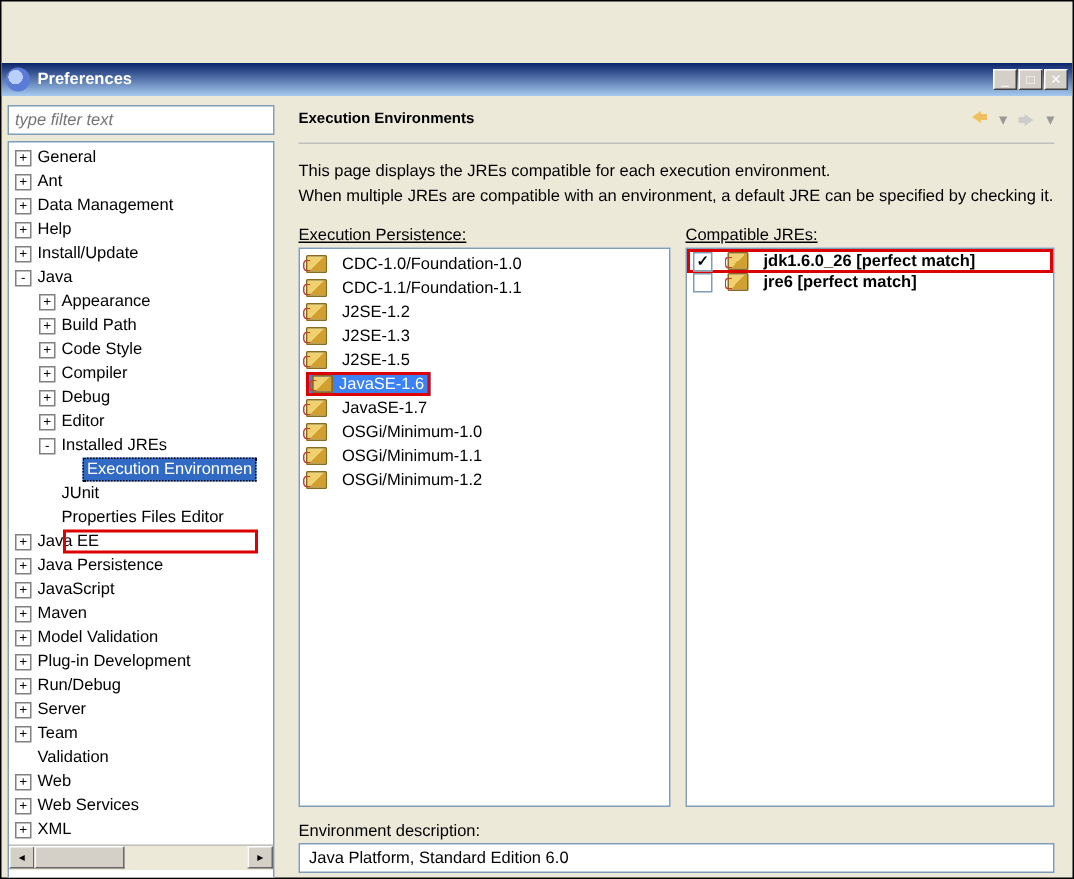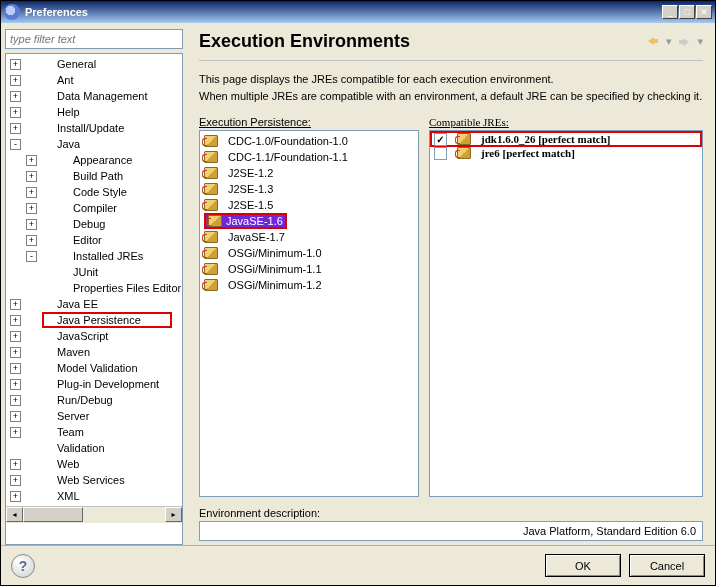--- a/index.html
+++ b/index.html
@@ -13,20 +13,21 @@
     overflow: hidden;
     border: 1px solid #000;
   }
   .titlebar {
     background: linear-gradient(to bottom, #0a246a, #a6caf0);
     height: 22px;
     display: flex;
     align-items: center;
     padding: 0 3px;
     color: #fff;
+    margin-top: 41px;
   }
   .titlebar-icon {
     width: 16px; height: 16px;
     background: radial-gradient(circle at 40% 40%, #b9d0ff 0 35%, #5a7bd8 36% 100%);
     border-radius: 50%;
     margin-right: 5px;
   }
   .titlebar-title { font-weight: bold; font-size: 11px; flex: 1; }
   .titlebar-buttons { display: flex; gap: 1px; }
   .titlebtn {
@@ -89,21 +90,21 @@
     background: #fff;
     color: #000;
     flex-shrink: 0;
   }
   .toggle-blank {
     width: 11px; height: 11px;
     display: inline-block;
     margin-right: 2px;
     flex-shrink: 0;
   }
-  .tree-label { padding: 1px 2px; margin-left: 32px; }
+  .tree-label { padding: 1px 2px; }
   .tree-label.selected {
     background: #316ac5;
     color: #fff;
     border: 1px dotted #000;
   }
   .l0 { padding-left: 4px; }
   .l1 { padding-left: 20px; }
   .l2 { padding-left: 36px; }
 
   .main {
@@ -112,29 +113,29 @@
     display: flex;
     flex-direction: column;
     min-width: 0;
   }
   .main-header {
     display: flex;
     align-items: center;
     border-bottom: 1px solid #c0c0c0;
     padding-bottom: 8px;
   }
-  .main-title { font-weight: bold; font-size: 18px; flex: 1; }
+  .main-title { font-weight: bold; font-size: 10px; flex: 1; }
   .nav-arrows { display: flex; gap: 6px; align-items: center; }
   .nav-arrow { color: #999; }
   .nav-arrow.back svg { fill: #f0c060; }
   .desc-text { margin: 10px 0 12px 0; line-height: 1.5; }
   .lists-row { display: flex; gap: 10px; flex: 1; min-height: 0; }
   .list-col { display: flex; flex-direction: column; min-height: 0; }
   .list-col.env { flex: 1; }
-  .list-col.jres { width: 274px; font-family: Liberation Serif, serif; }
+  .list-col.jres { width: 246px; }
   .list-label { margin-bottom: 2px; text-decoration: underline; }
   .listbox {
     flex: 1;
     border: 1px solid #7f9db9;
     background: #fff;
     overflow: auto;
     padding: 2px;
   }
   .list-item {
     display: flex;
@@ -175,21 +176,20 @@
   .bold { font-weight: bold; }
   .red-box-ee { position: absolute; left: 36px; top: 258px; width: 130px; height: 16px; border: 2px solid #d00; pointer-events: none; }
 
   .env-desc { margin-top: 10px; }
   .env-desc-box {
     border: 1px solid #7f9db9;
     background: #fff;
     height: 20px;
     padding: 3px 6px;
     margin-top: 2px;
-    text-align: right;
   }
 
   .bottombar {
     height: 40px;
     border-top: 1px solid #b0b0b0;
     display: flex;
     align-items: center;
     padding: 0 10px;
     gap: 8px;
   }
@@ -294,20 +294,24 @@
             <span class="toggle">+</span>
             <span class="tree-label">Debug</span>
           </div>
           <div class="tree-row l1">
             <span class="toggle">+</span>
             <span class="tree-label">Editor</span>
           </div>
           <div class="tree-row l1">
             <span class="toggle">-</span>
             <span class="tree-label">Installed JREs</span>
+          </div>
+          <div class="tree-row l2">
+            <span class="toggle-blank"></span>
+            <span class="tree-label selected">Execution Environmen</span>
           </div>
           <div class="tree-row l1">
             <span class="toggle-blank"></span>
             <span class="tree-label">JUnit</span>
           </div>
           <div class="tree-row l1">
             <span class="toggle-blank"></span>
             <span class="tree-label">Properties Files Editor</span>
           </div>
           <div class="tree-row l0">
@@ -411,21 +415,21 @@
             </div>
             <div class="list-item">
               <span class="item-icon"></span>
               <span>J2SE-1.3</span>
             </div>
             <div class="list-item">
               <span class="item-icon"></span>
               <span>J2SE-1.5</span>
             </div>
             <div class="list-item">
-              <div style="border: 2px solid rgb(221, 0, 0); display: inline-flex; align-items: center; gap: 4px; padding: 0px 2px; height: 16px; background: #6d28d9; color: rgb(255, 255, 255);">
+              <div style="border: 2px solid rgb(221, 0, 0); display: inline-flex; align-items: center; gap: 4px; padding: 0px 2px; height: 16px; background: #3b82f6; color: rgb(255, 255, 255);">
                 <span class="item-icon"></span>
                 <span>JavaSE-1.6</span>
               </div>
             </div>
             <div class="list-item">
               <span class="item-icon"></span>
               <span>JavaSE-1.7</span>
             </div>
             <div class="list-item">
               <span class="item-icon"></span>

